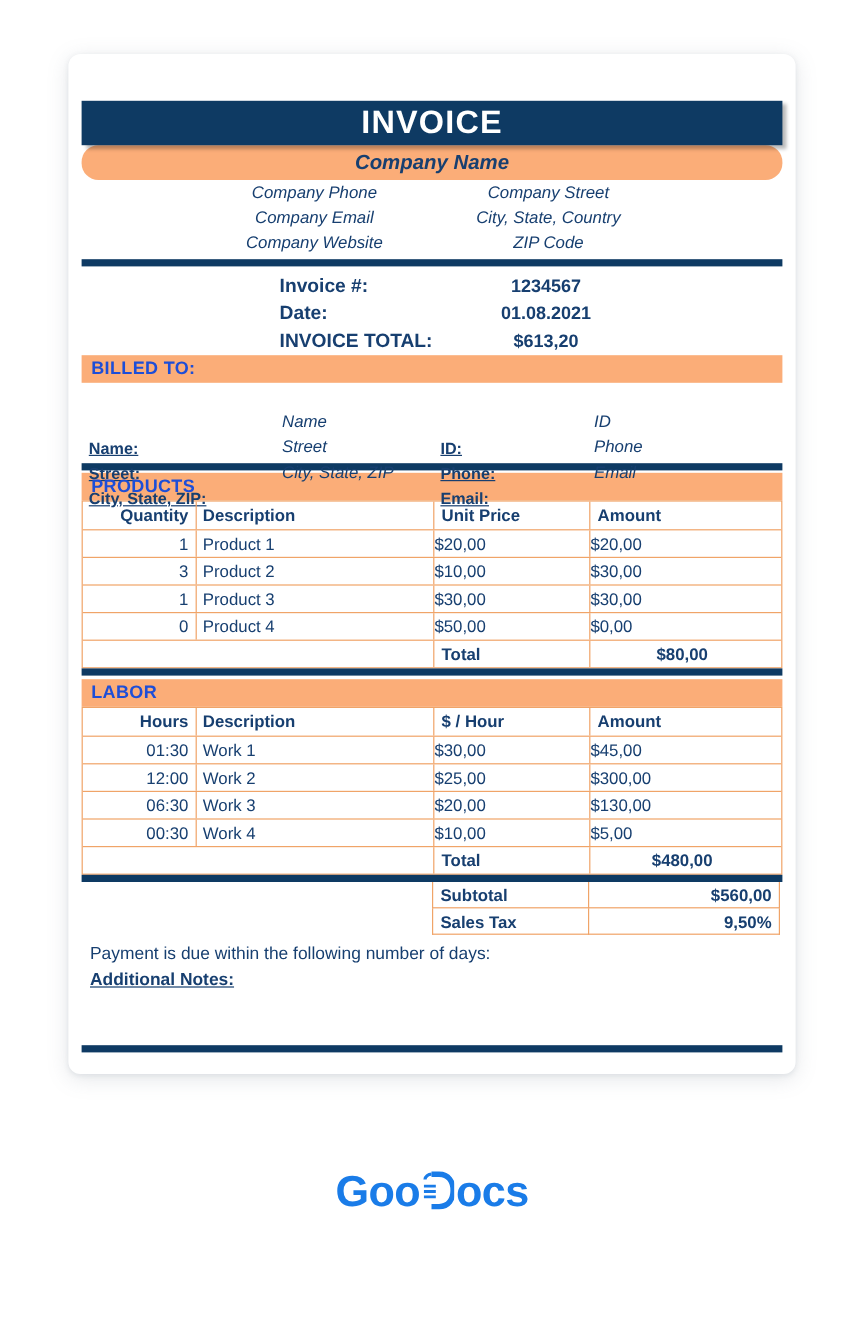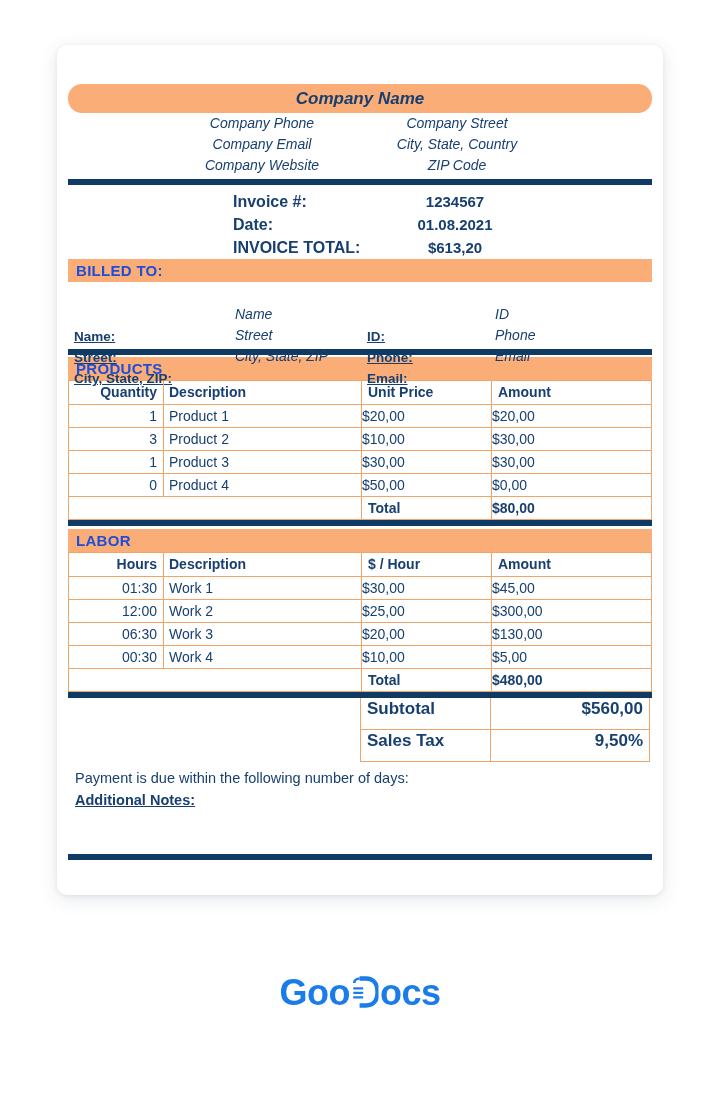--- a/index.html
+++ b/index.html
@@ -54,45 +54,48 @@
   .t-row > div + div{border-left:1px solid var(--ob);}
   .t-row.head > div{height:23px;line-height:23px;font-weight:bold;}
   .c0{text-align:right;padding-right:6px;}
   .c1{text-align:left;padding-left:5px;}
   .c2,.c3{text-align:left;padding-right:6px;}
   .head .c0{text-align:right;padding-left:6px;}
   .head .c2,.head .c3{text-align:left;padding-left:6px;}
   .t-row.total{grid-template-columns:292px 130px 160px;}
   .t-row.total > div + div{border-left:1px solid var(--ob);}
   .t-row.total .tl{font-weight:bold;text-align:left;padding-left:6px;}
-  .t-row.total .tv{font-weight:bold;text-align:left;padding-right:6px;}
+  .t-row.total .tv{font-weight:bold;text-align:center;padding-right:6px;}
 
   .summary{width:584px;}
   .s-row{display:grid;grid-template-columns:292px 130px 160px;}
-  .s-row > div{height:32px;line-height:22px;font-size:17px;}
+  .s-row > div{height:22px;line-height:22px;font-size:14px;}
   .s-row .sl{border-left:1px solid var(--ob);border-bottom:1px solid var(--ob);font-weight:bold;padding-left:6px;}
   .s-row .sv{border-left:1px solid var(--ob);border-right:1px solid var(--ob);border-bottom:1px solid var(--ob);
     font-weight:bold;text-align:right;padding-right:6px;}
 
   .notes{padding-left:7px;padding-top:8px;}
   .payment-note{font-size:14.5px;height:20px;}
   .additional-notes{font-size:14.5px;font-weight:bold;text-decoration:underline;margin-top:2px;height:20px;}
 
   .bottom-line{margin-top:42px;}
 
   .logo{position:absolute;left:50%;top:972px;transform:translateX(-50%);
     display:flex;align-items:flex-start;color:var(--blue);font-weight:bold;font-size:36px;letter-spacing:-0.5px;cursor:pointer;}
   .logo svg{margin:2px 1px 0 2px;display:block;}
 </style>
 </head>
 <body>
 
 <div class="card">
   <div class="content">
 
+    <div class="title-bar">
+      <span>INVOICE</span>
+    </div>
 
     <div class="company-band">
       <span>Company Name</span>
     </div>
 
     <div class="company-info">
       <div class="ci-row">
         <span class="l">Company Phone</span>
         <span class="r">Company Street</span>
       </div>

